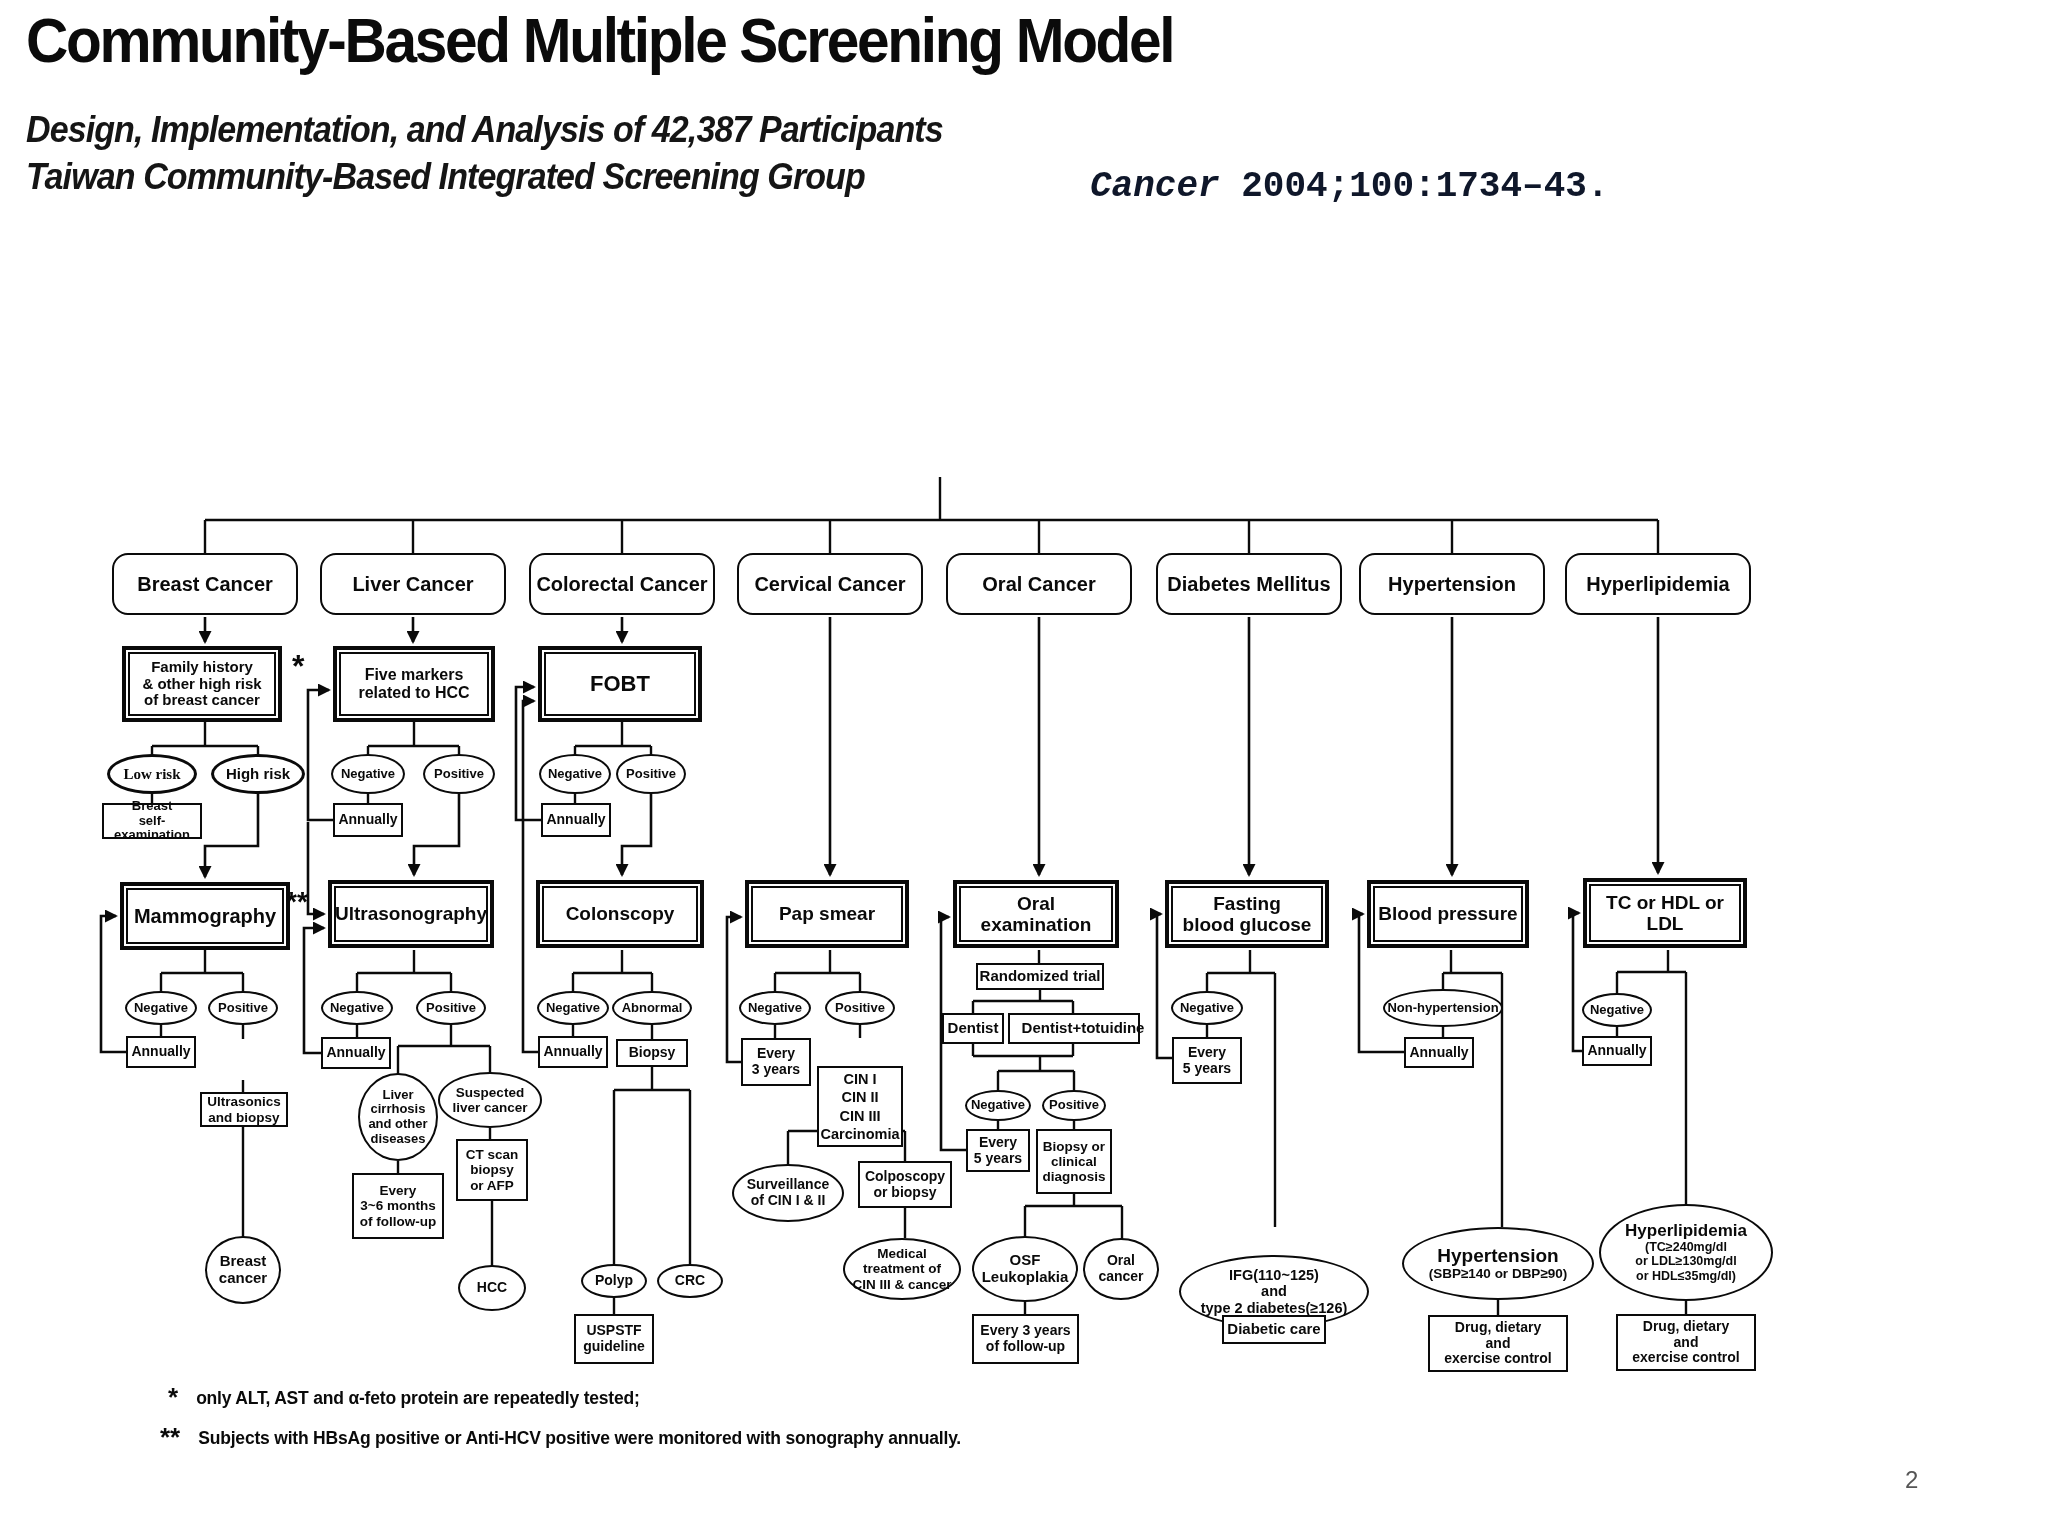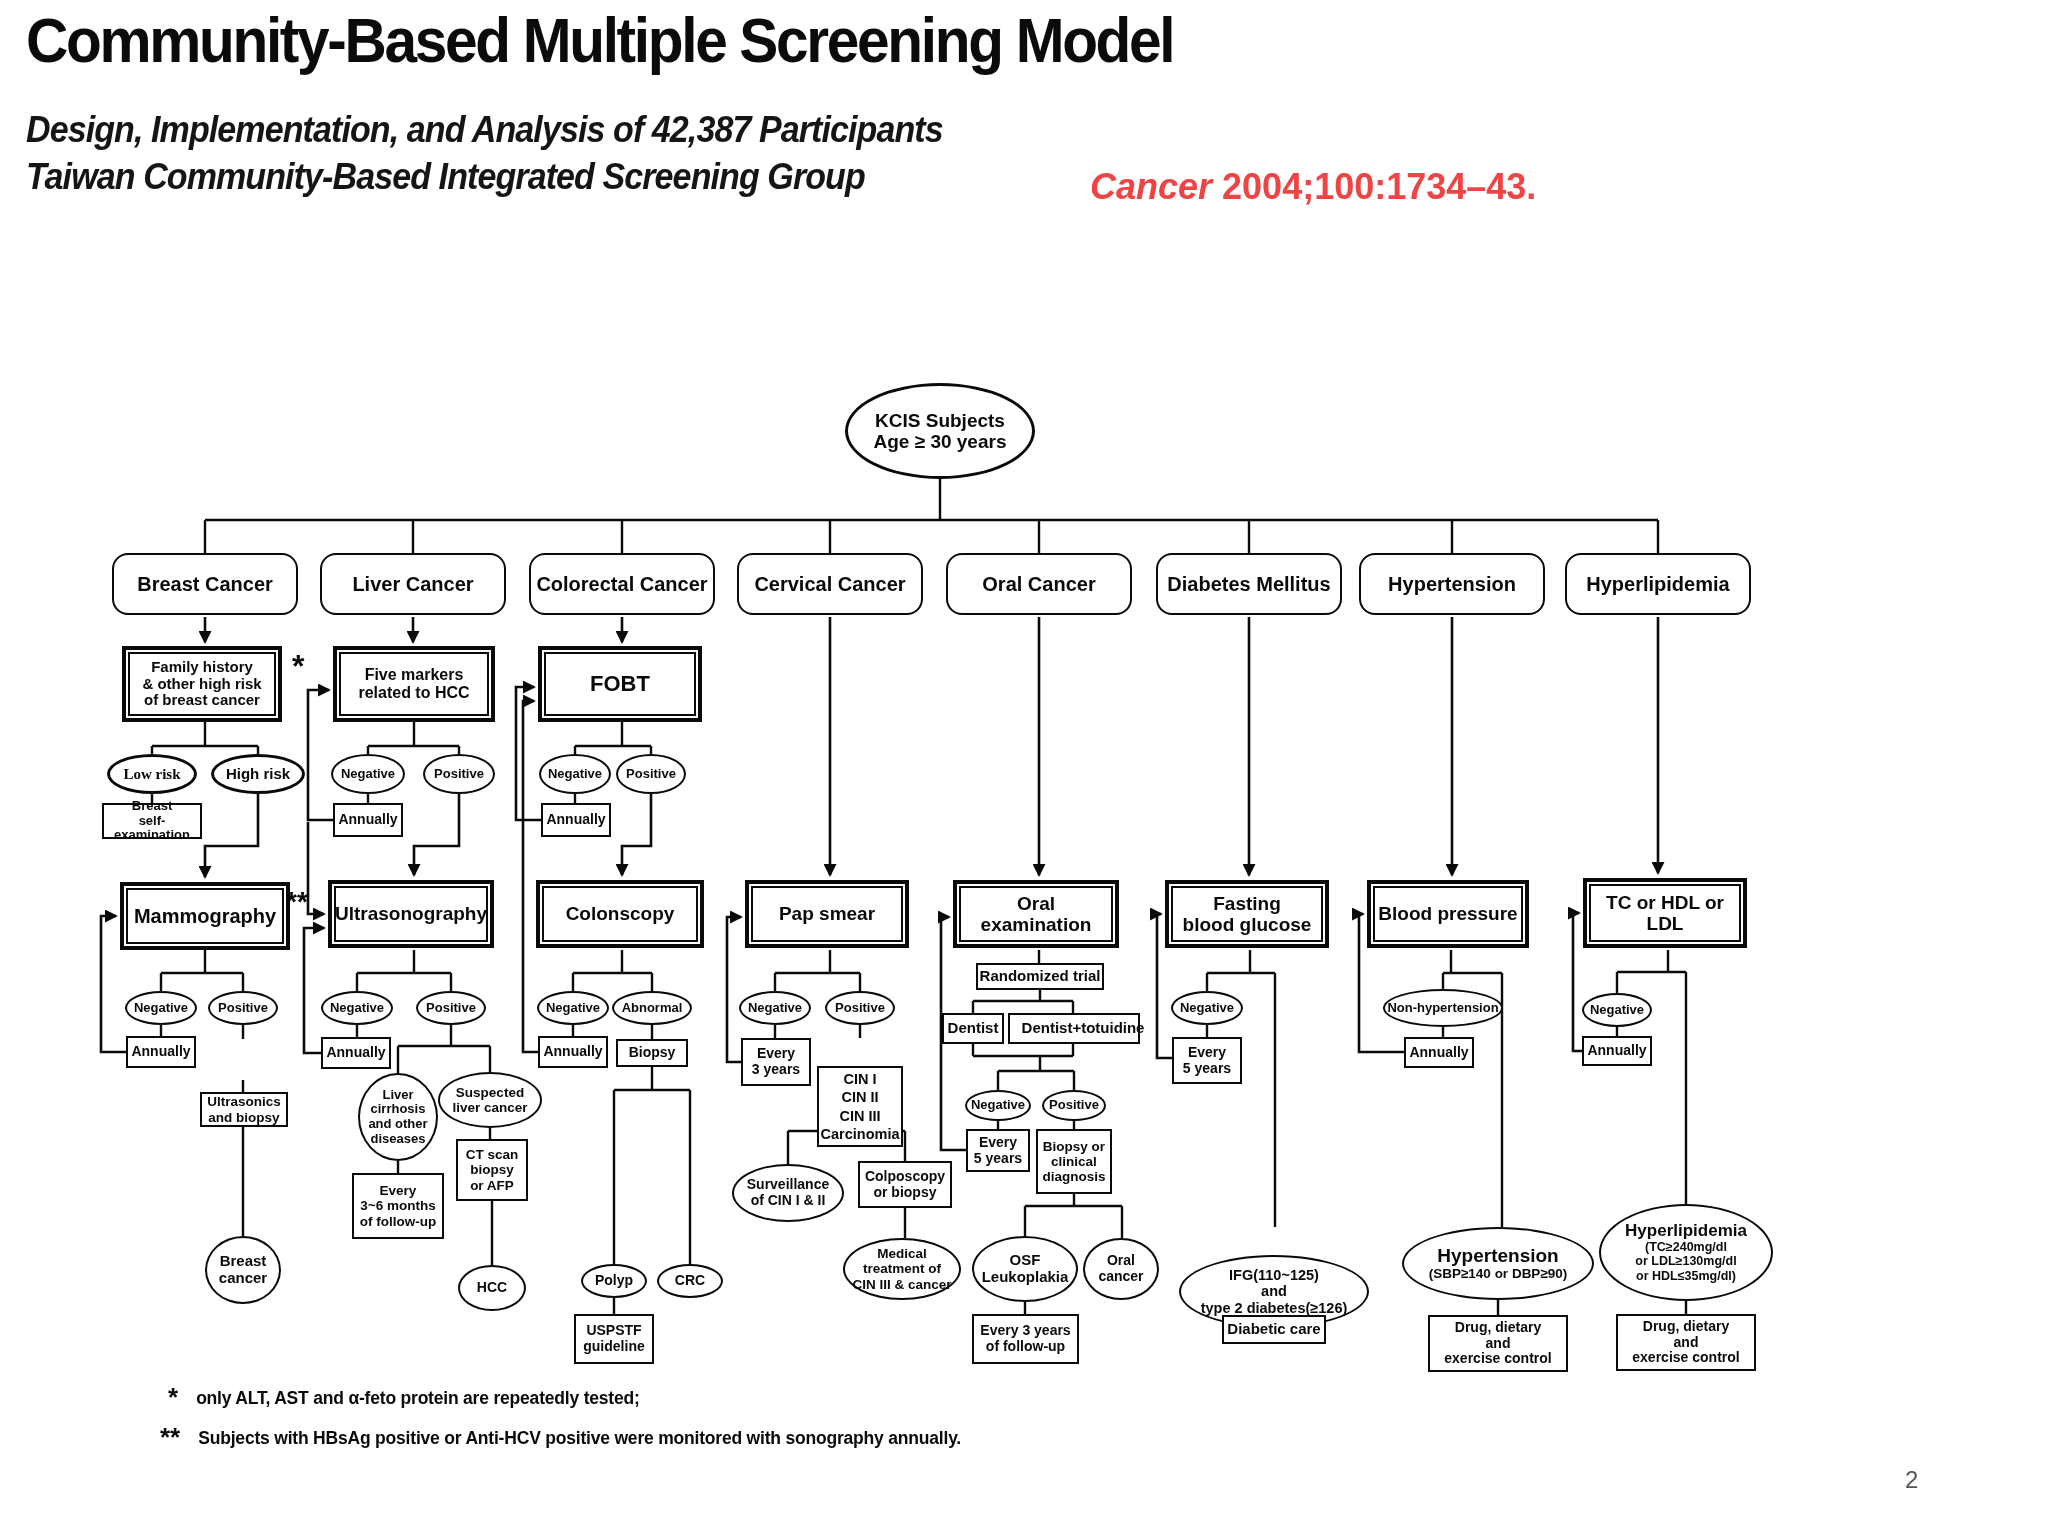--- a/index.html
+++ b/index.html
@@ -3,22 +3,22 @@
 <meta charset="utf-8">
 <style>
   html,body{margin:0;padding:0;background:#fff;}
   .stage{position:relative;width:2048px;height:1536px;background:#ffffff;overflow:hidden;
          font-family:"Liberation Sans",sans-serif;color:#0a0a0a;}
   .hdr-title{position:absolute;left:26px;top:4px;font-size:63px;font-weight:800;letter-spacing:-2.5px;
              transform:scaleX(0.93);transform-origin:left top;white-space:nowrap;color:#0b0b0b;}
   .hdr-sub{position:absolute;left:26px;top:106px;font-size:37px;font-weight:700;font-style:italic;
            letter-spacing:-1px;line-height:1.28;transform:scaleX(0.92);transform-origin:left top;
            white-space:pre-line;color:#151515;}
-  .citation{position:absolute;left:1090px;top:166px;font-family:Liberation Sans, sans-serif;
-            font-size:36px;font-weight:700;color:#ef4444;white-space:nowrap;}
+  .citation{position:absolute;left:1090px;top:166px;font-family:Liberation Mono, monospace;
+            font-size:36px;font-weight:700;color:#0f172a;white-space:nowrap;}
   .citation .jrnl{font-style:italic;}
   svg.wires{position:absolute;left:0;top:0;}
   .node{position:absolute;background:#fff;border:2.5px solid #0a0a0a;box-sizing:border-box;
         display:flex;align-items:center;justify-content:center;text-align:center;
         font-weight:700;white-space:pre-line;line-height:1.12;padding:1px;}
   .oval{border-radius:50%;}
   .round{border-radius:16px;font-size:20px;}
   .dbox{outline:4px solid #0a0a0a;outline-offset:2px;font-size:20px;}
   .f19{font-size:19px;} .f16{font-size:16px;text-align:center;} .f15{font-size:15px;} .f145{font-size:14.5px;margin-top:28px;}
   .f14{font-size:14px;} .f135{font-size:13.5px;} .f13{font-size:13px;}
@@ -77,22 +77,20 @@
       <path marker-end="url(#arr)" d="M541,820 H516 V687 H534"></path>
       <path marker-end="url(#arr)" d="M538,1052 H523 V701 H534"></path>
       <path marker-end="url(#arr)" d="M741,1062 H727 V917 H741"></path>
       <path marker-end="url(#arr)" d="M966,1150 H941 V917 H949"></path>
       <path marker-end="url(#arr)" d="M1172,1058 H1157 V914 H1161"></path>
       <path marker-end="url(#arr)" d="M1404,1052 H1359 V914 H1363"></path>
       <path marker-end="url(#arr)" d="M1582,1051 H1573 V913 H1579"></path>
     </g>
   </svg>
 
-  <div class="node oval f19" style="left:845px;top:383px;width:190px;height:96px;border-width:3px;">KCIS Subjects
-Age ≥ 30 years</div>
 
   <div class="node round" style="left:112px;top:553px;width:186px;height:62px;">Breast Cancer</div>
   <div class="node round" style="left:320px;top:553px;width:186px;height:62px;">Liver Cancer</div>
   <div class="node round" style="left:529px;top:553px;width:186px;height:62px;">Colorectal Cancer</div>
   <div class="node round" style="left:737px;top:553px;width:186px;height:62px;">Cervical Cancer</div>
   <div class="node round" style="left:946px;top:553px;width:186px;height:62px;">Oral Cancer</div>
   <div class="node round" style="left:1156px;top:553px;width:186px;height:62px;">Diabetes Mellitus</div>
   <div class="node round" style="left:1359px;top:553px;width:186px;height:62px;">Hypertension</div>
   <div class="node round" style="left:1565px;top:553px;width:186px;height:62px;">Hyperlipidemia</div>
 

